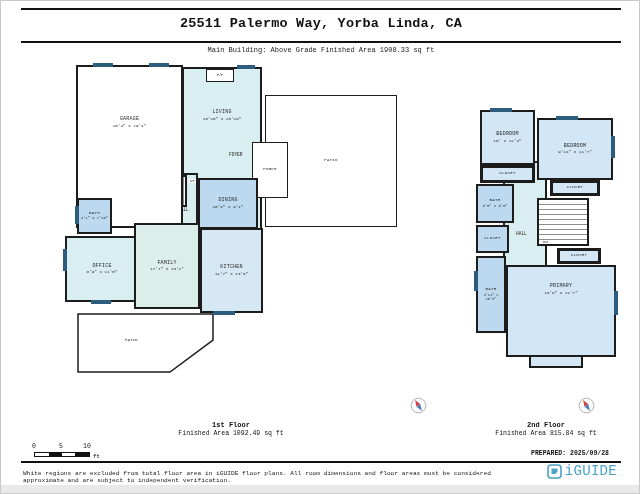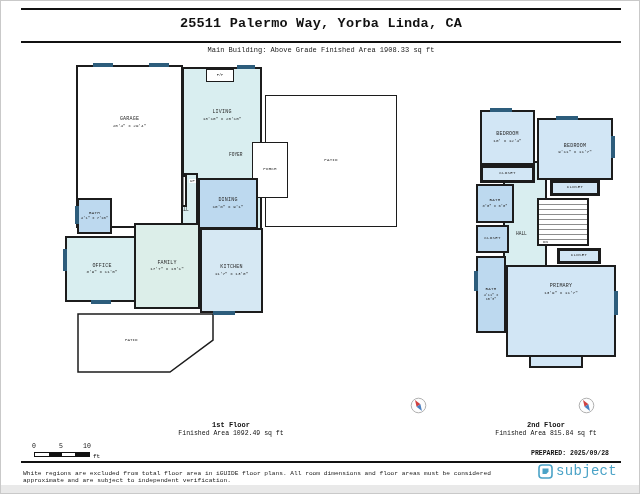--- a/index.html
+++ b/index.html
@@ -232,17 +232,17 @@
 
   <div class="prepared">PREPARED: 2025/09/28</div>
   <div class="rule" style="left:20px;top:460px;width:600px;height:2px;"></div>
   <div class="disclaimer">White regions are excluded from total floor area in iGUIDE floor plans. All room dimensions and floor areas must be considered approximate and are subject to independent verification.</div>
 
   <div class="logo">
     <svg width="15" height="15" viewBox="0 0 15 15">
       <rect x="1" y="1" width="13" height="13" rx="3" fill="none" stroke="#4ba3c7" stroke-width="1.6"></rect>
       <path d="M4.5 4.5 h6 v3.2 l-2.2 2.3 h-3.8 z" fill="#4ba3c7"></path>
     </svg>
-    <span class="logotext">subject</span>
+    <span class="logotext">iGUIDE</span>
   </div>
 
   <div class="graystrip"></div>
 </div>
 
 </body></html>

